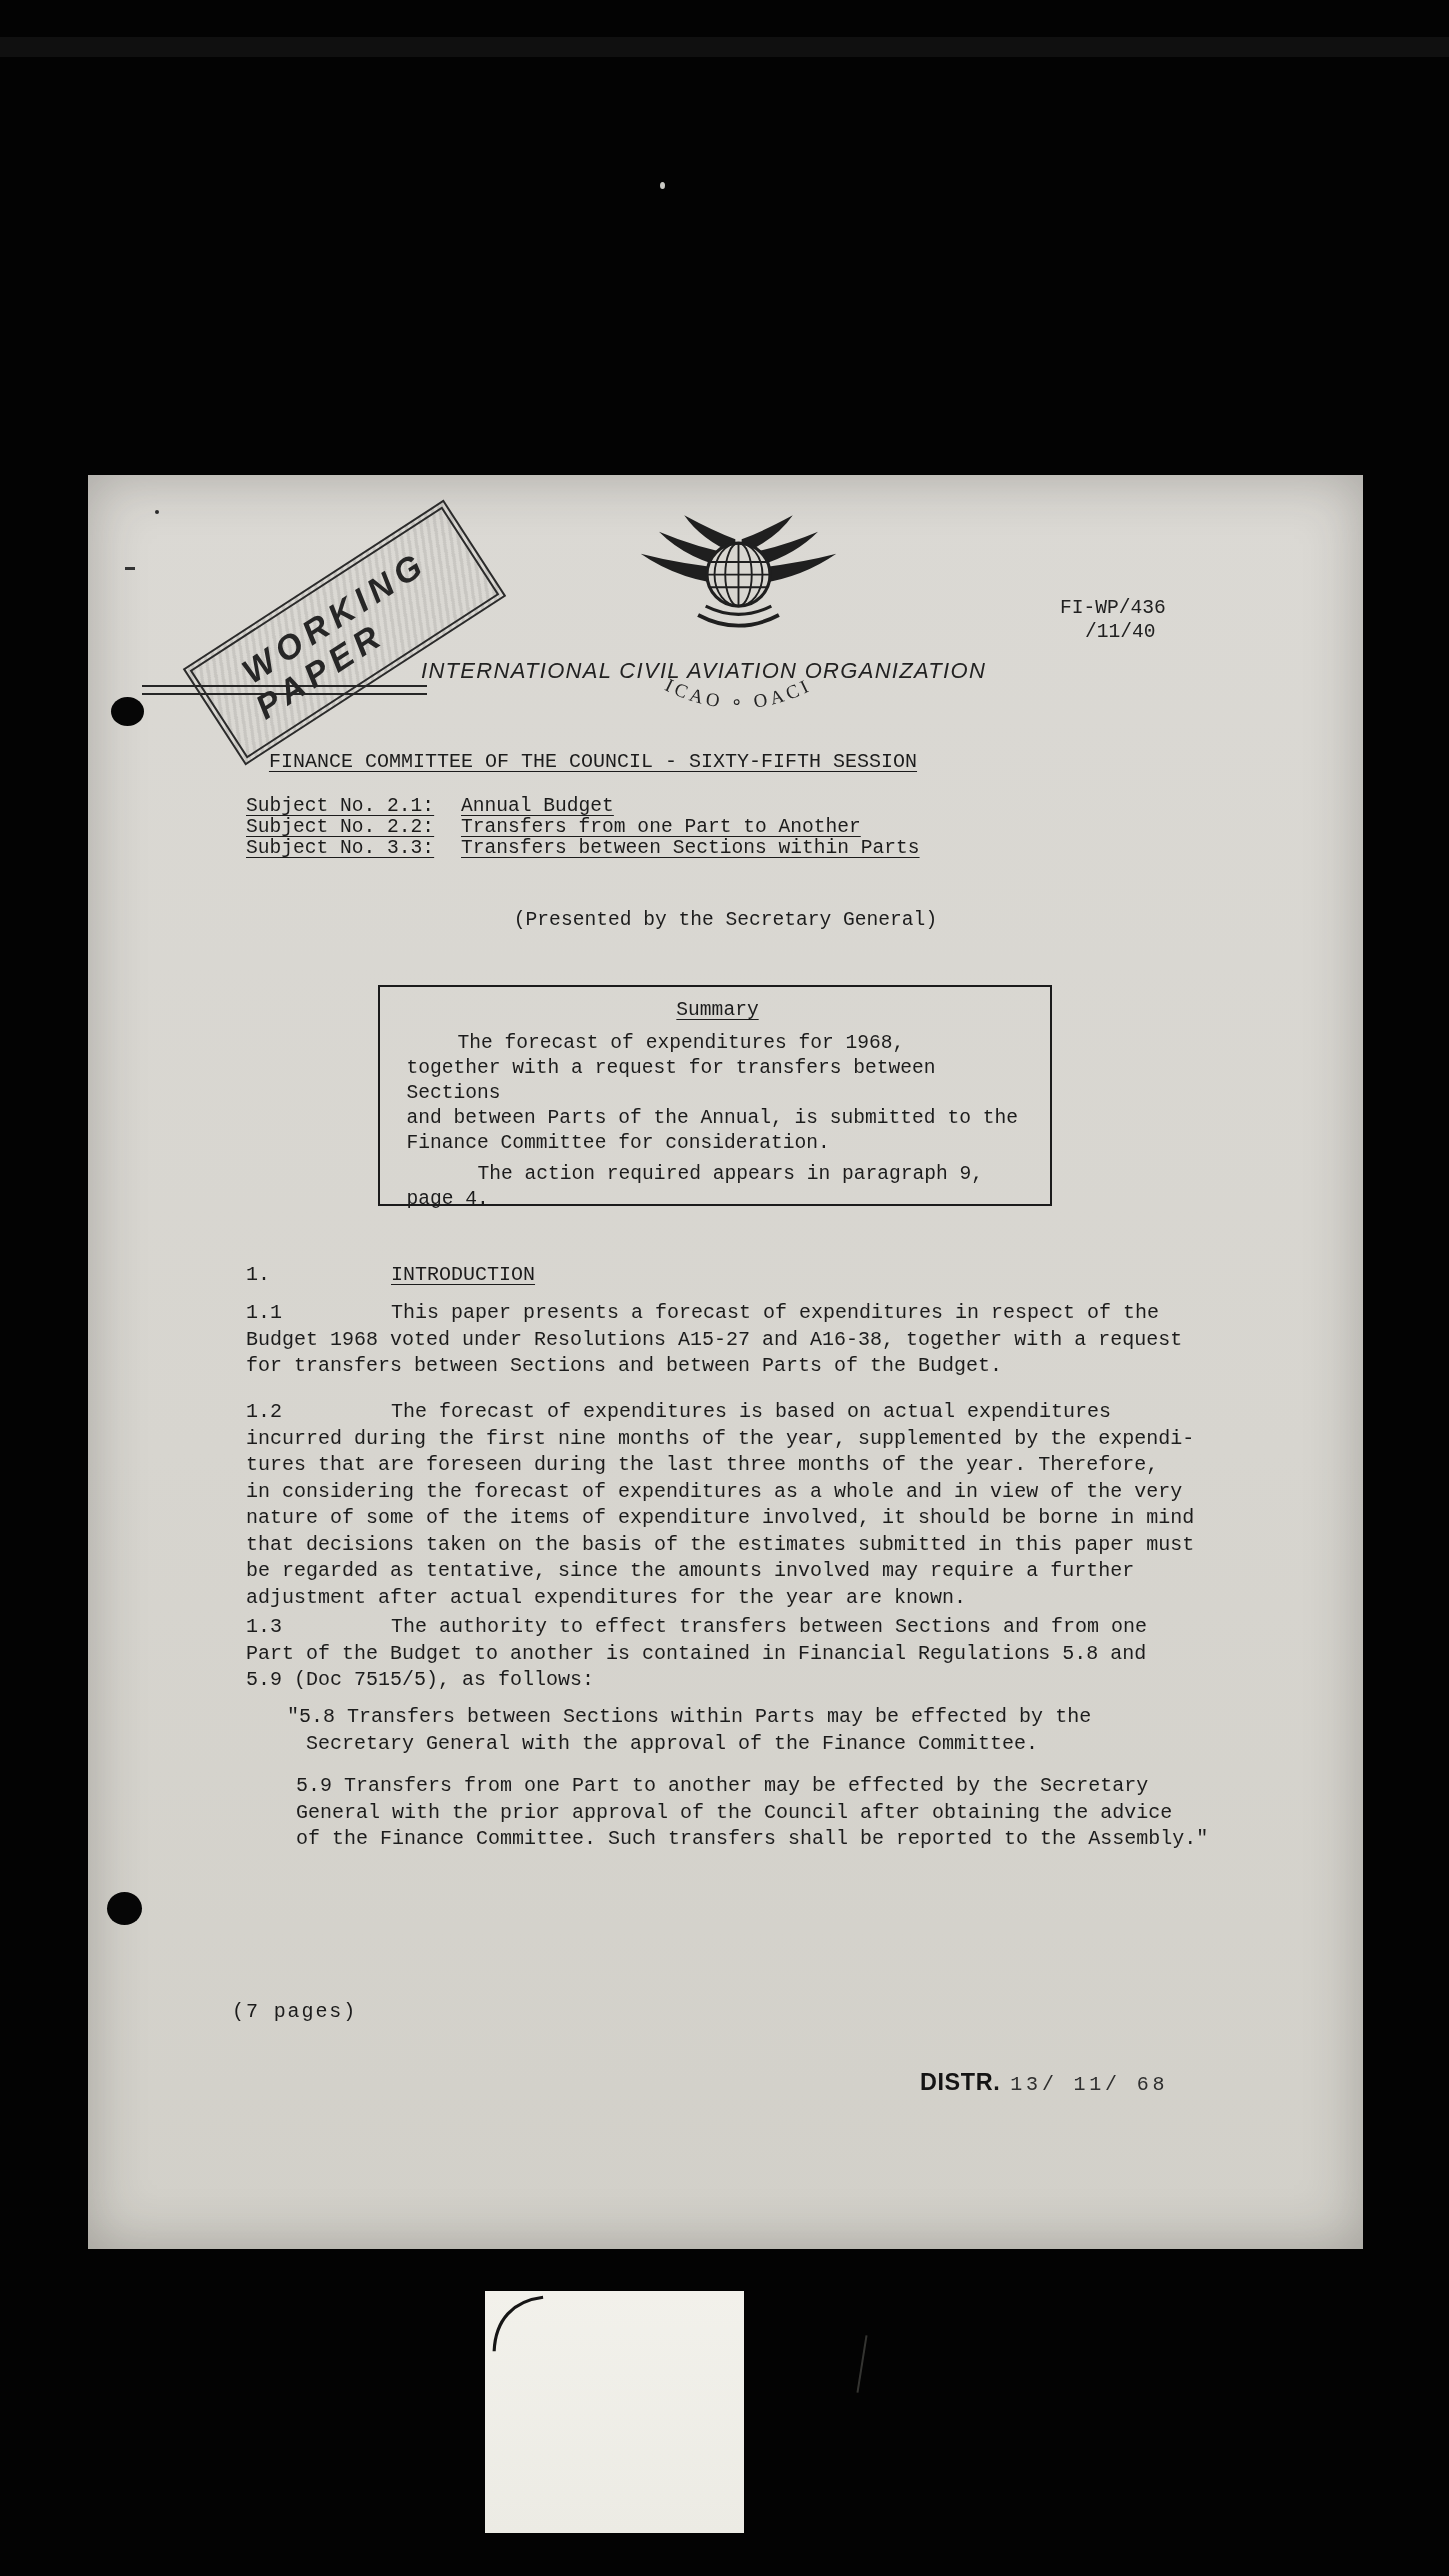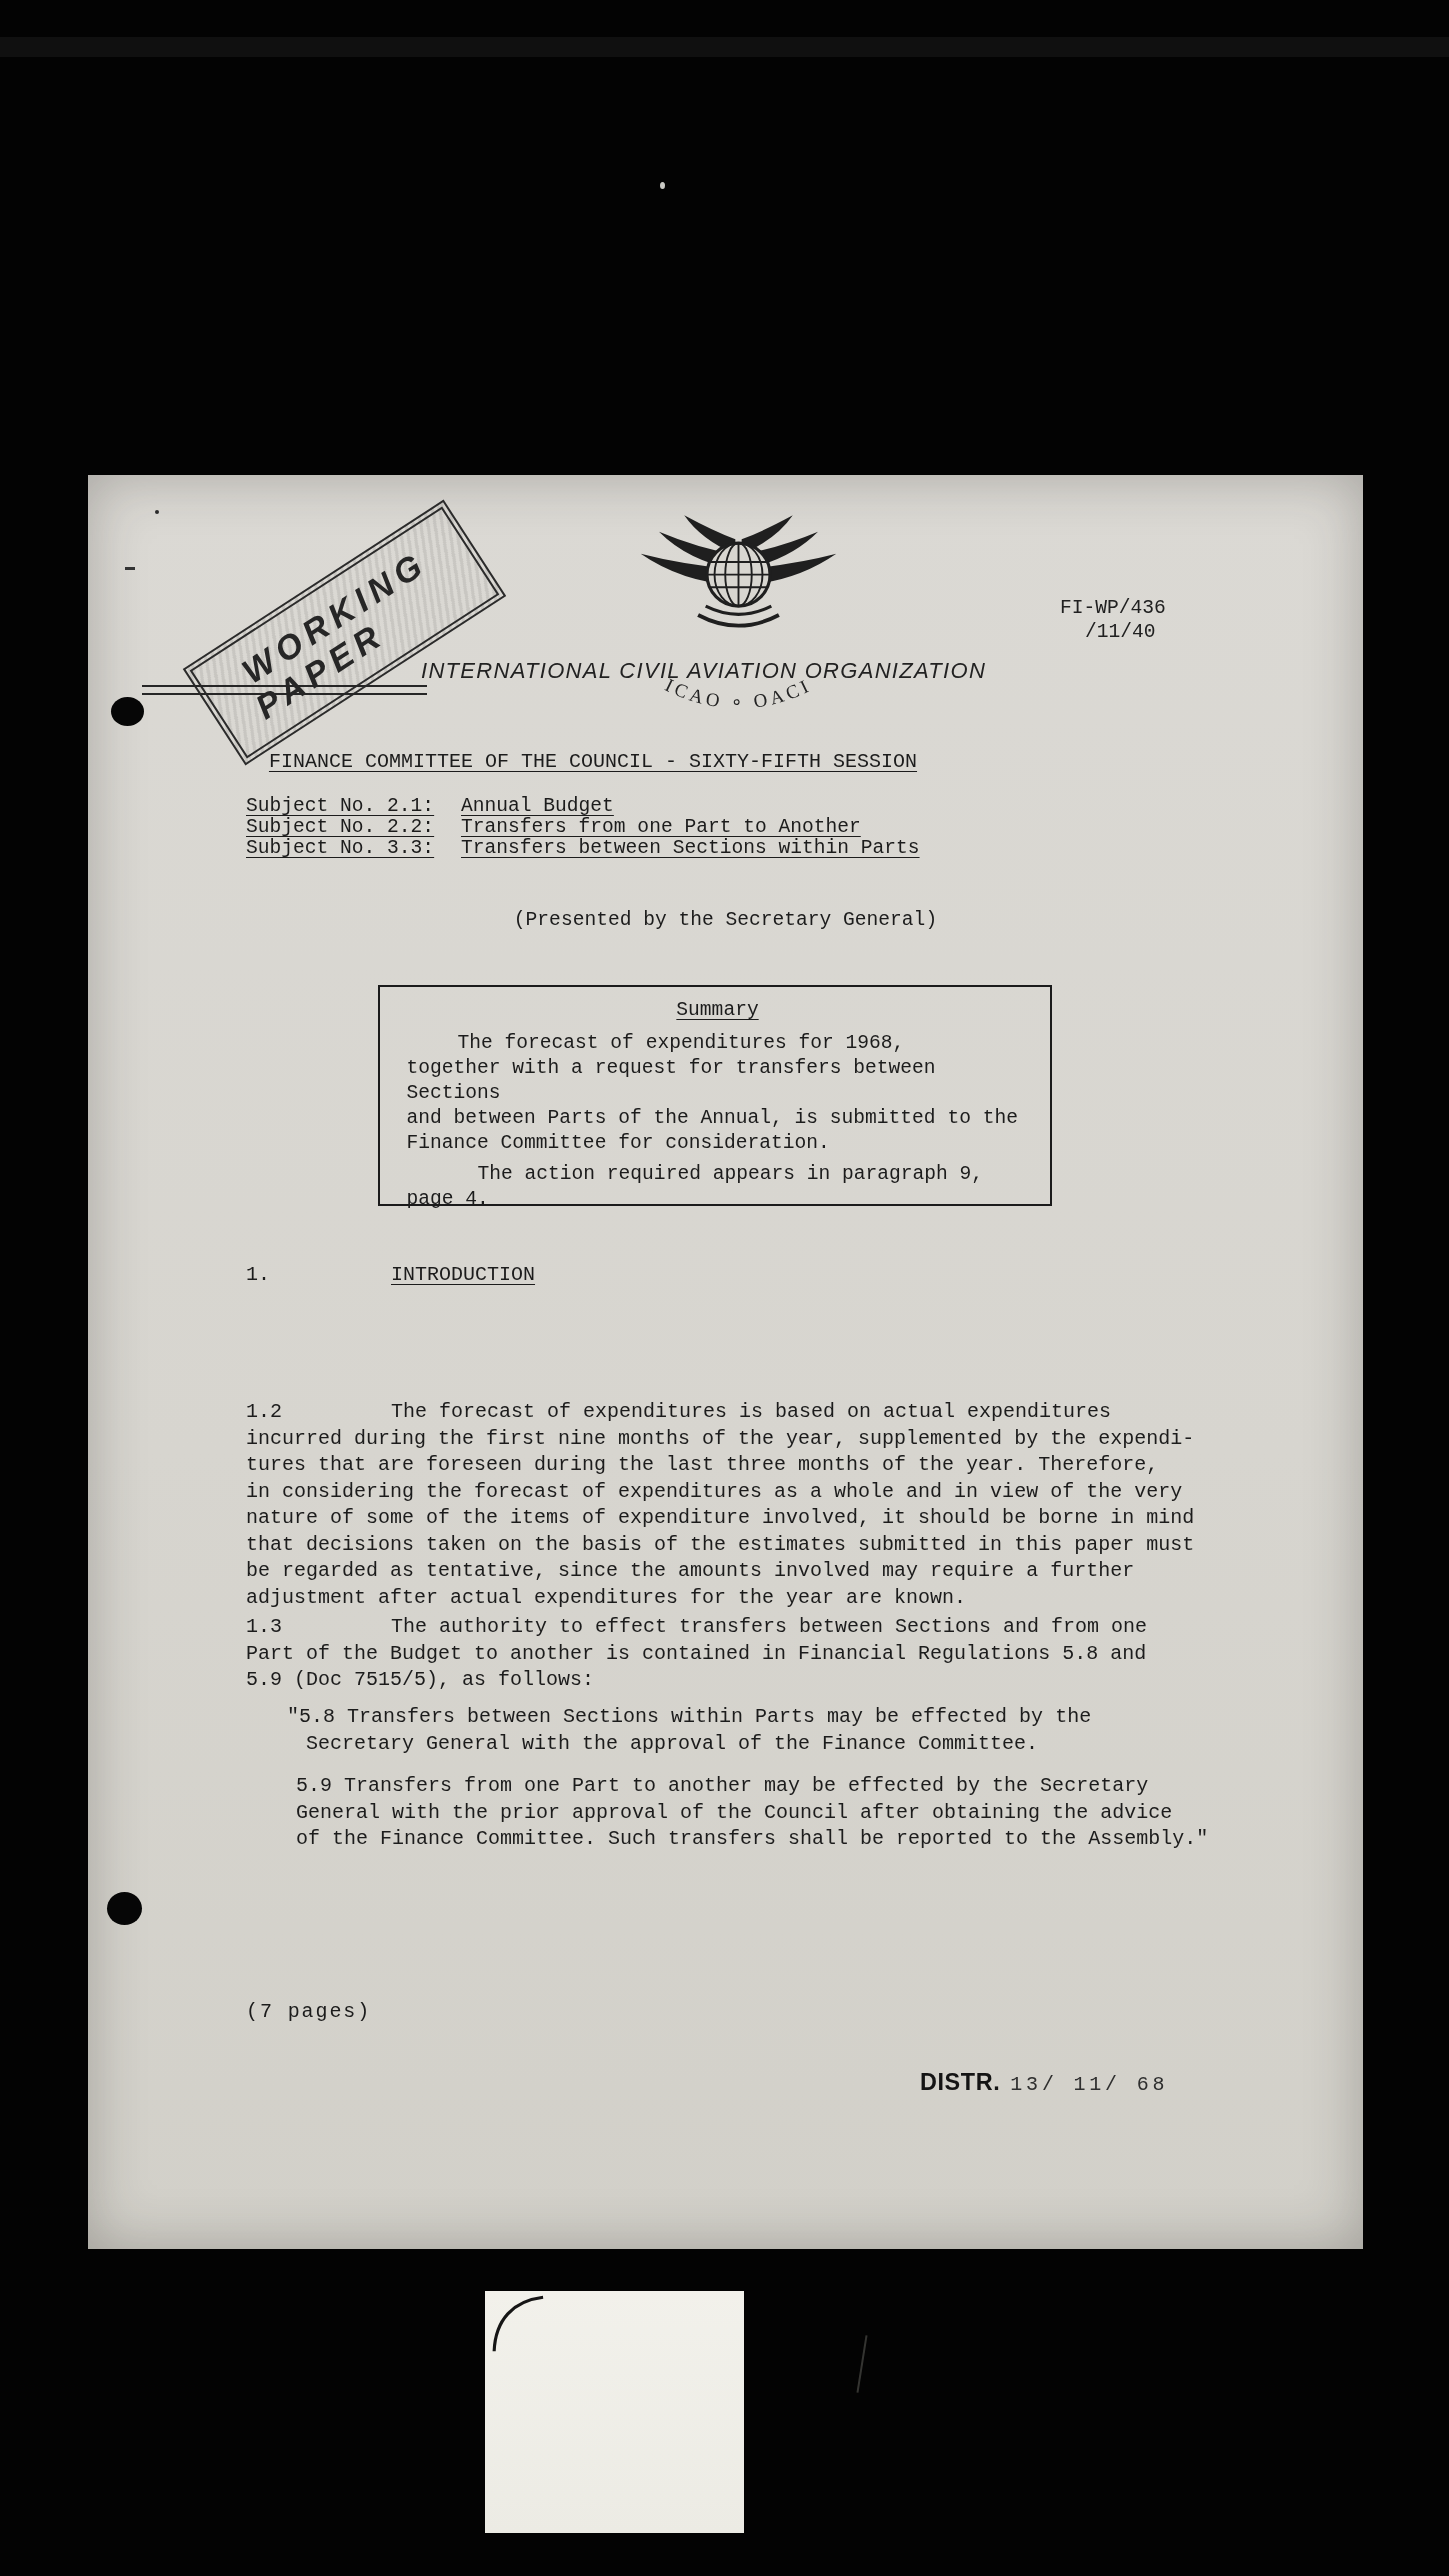--- a/index.html
+++ b/index.html
@@ -161,21 +161,21 @@
     position: absolute;
     width: 960px;
     font-size: 20px; line-height: 26.5px;
     white-space: pre-line;
   }
   .quote-58 { left: 199px; top: 1229px; padding-left: 19px; text-indent: -19px; }
   .quote-59 { left: 208px; top: 1298px; }
 
   .pages-note {
     position: absolute;
-    left: 158px; top: 1525px;
+    left: 144px; top: 1525px;
     font-size: 20px; letter-spacing: 1.9px;
   }
 
   .distr {
     position: absolute;
     left: 832px; top: 1594px;
     display: flex; align-items: baseline; gap: 10px;
   }
   .distr-label {
     font-family: "Liberation Sans", sans-serif;
@@ -283,20 +283,26 @@
 Finance Committee for consideration.</div>
     <div class="sum-p sum-p2">The action required appears in paragraph 9,
 page 4.</div>
   </div>
 
   <div class="pblock intro-heading">
     <span class="pnum">1.</span>
     <span class="ihead u">INTRODUCTION</span>
   </div>
 
+  <div class="pblock para-11">
+    <span class="pnum">1.1</span>
+    <div class="ptext">This paper presents a forecast of expenditures in respect of the
+Budget 1968 voted under Resolutions A15-27 and A16-38, together with a request
+for transfers between Sections and between Parts of the Budget.</div>
+  </div>
 
   <div class="pblock para-12">
     <span class="pnum">1.2</span>
     <div class="ptext">The forecast of expenditures is based on actual expenditures
 incurred during the first nine months of the year, supplemented by the expendi-
 tures that are foreseen during the last three months of the year.  Therefore,
 in considering the forecast of expenditures as a whole and in view of the very
 nature of some of the items of expenditure involved, it should be borne in mind
 that decisions taken on the basis of the estimates submitted in this paper must
 be regarded as tentative, since the amounts involved may require a further

